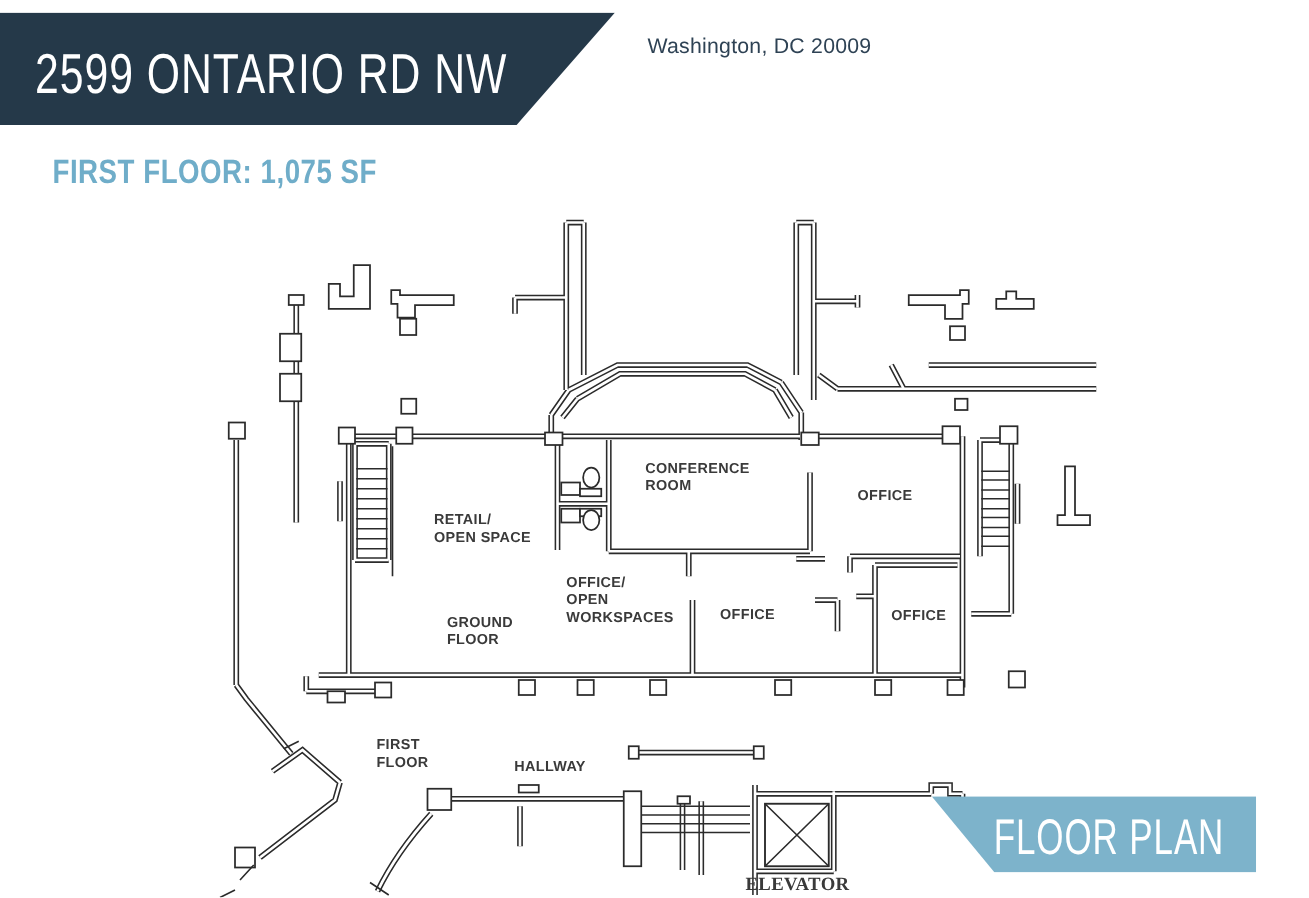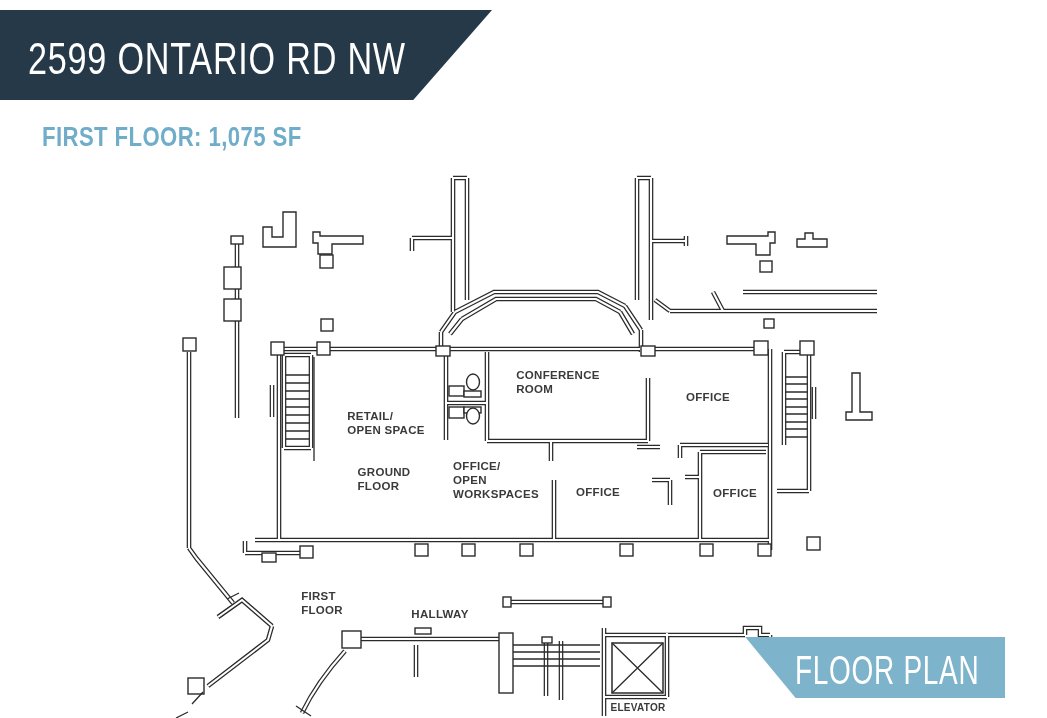--- a/index.html
+++ b/index.html
@@ -28,21 +28,21 @@
     background:var(--banner-blue);clip-path:polygon(2% 0,100% 0,100% 100%,21% 100%);}
   #floorplan-banner .txt{position:absolute;right:26px;top:11px;color:#fff;font-size:40px;
     font-weight:400;letter-spacing:1px;white-space:nowrap;display:inline-block;
     transform:scaleX(0.70);transform-origin:right top;}
 
   
   svg#plan{position:absolute;left:0;top:0;}
   .rlabel{position:absolute;transform:translate(-50%,-50%);color:var(--label);
     font-size:11.5px;font-weight:bold;letter-spacing:.3px;text-align:left;
     line-height:1.2;white-space:pre-line;}
-  .rlabel.small{font-size:10px;}
+  .rlabel.small{font-size:15px;font-family:Liberation Serif, serif;}
 </style>
 </head>
 <body>
 
 <div id="stage">
 
   <svg id="plan" width="1047" height="718" viewBox="0 0 1047 718">
     <defs>
       <path id="walls" d="M277,349 H766 M279,349 V540 M255,540 H770 M770,349 V550
         M446,352 V440 M487,352 V441 M446,403 H487 M487,441 H648 M551,441 V461
@@ -144,34 +144,35 @@
         <rect x="464" y="407" width="17" height="6"></rect>
           <ellipse cx="473" cy="416" rx="6.5" ry="8"></ellipse>
       </g>
     </g>
   </svg>
 
   <div class="rlabel" style="left:558px;top:383px">CONFERENCE
 ROOM</div>
   <div class="rlabel" style="left:386px;top:424px">RETAIL/
 OPEN SPACE</div>
-  <div class="rlabel" style="left:384px;top:480px">GROUND
+  <div class="rlabel" style="left:384px;top:506px">GROUND
 FLOOR</div>
   <div class="rlabel" style="left:496px;top:481px">OFFICE/
 OPEN
 WORKSPACES</div>
   <div class="rlabel" style="left:708px;top:398px">OFFICE</div>
   <div class="rlabel" style="left:598px;top:493px">OFFICE</div>
   <div class="rlabel" style="left:735px;top:494px">OFFICE</div>
   <div class="rlabel" style="left:322px;top:604px">FIRST
 FLOOR</div>
   <div class="rlabel" style="left:440px;top:615px">HALLWAY</div>
   <div class="rlabel small" style="left:638px;top:708px">ELEVATOR</div>
 
   <div id="header-banner"></div>
   <div id="title">2599 ONTARIO RD NW</div>
+  <div id="city">Washington, DC 20009</div>
   <div id="floor-info">FIRST FLOOR: 1,075 SF</div>
 
   <div id="floorplan-banner">
     <span class="txt">FLOOR PLAN</span>
   </div>
 
 </div>
 
 </body></html>

